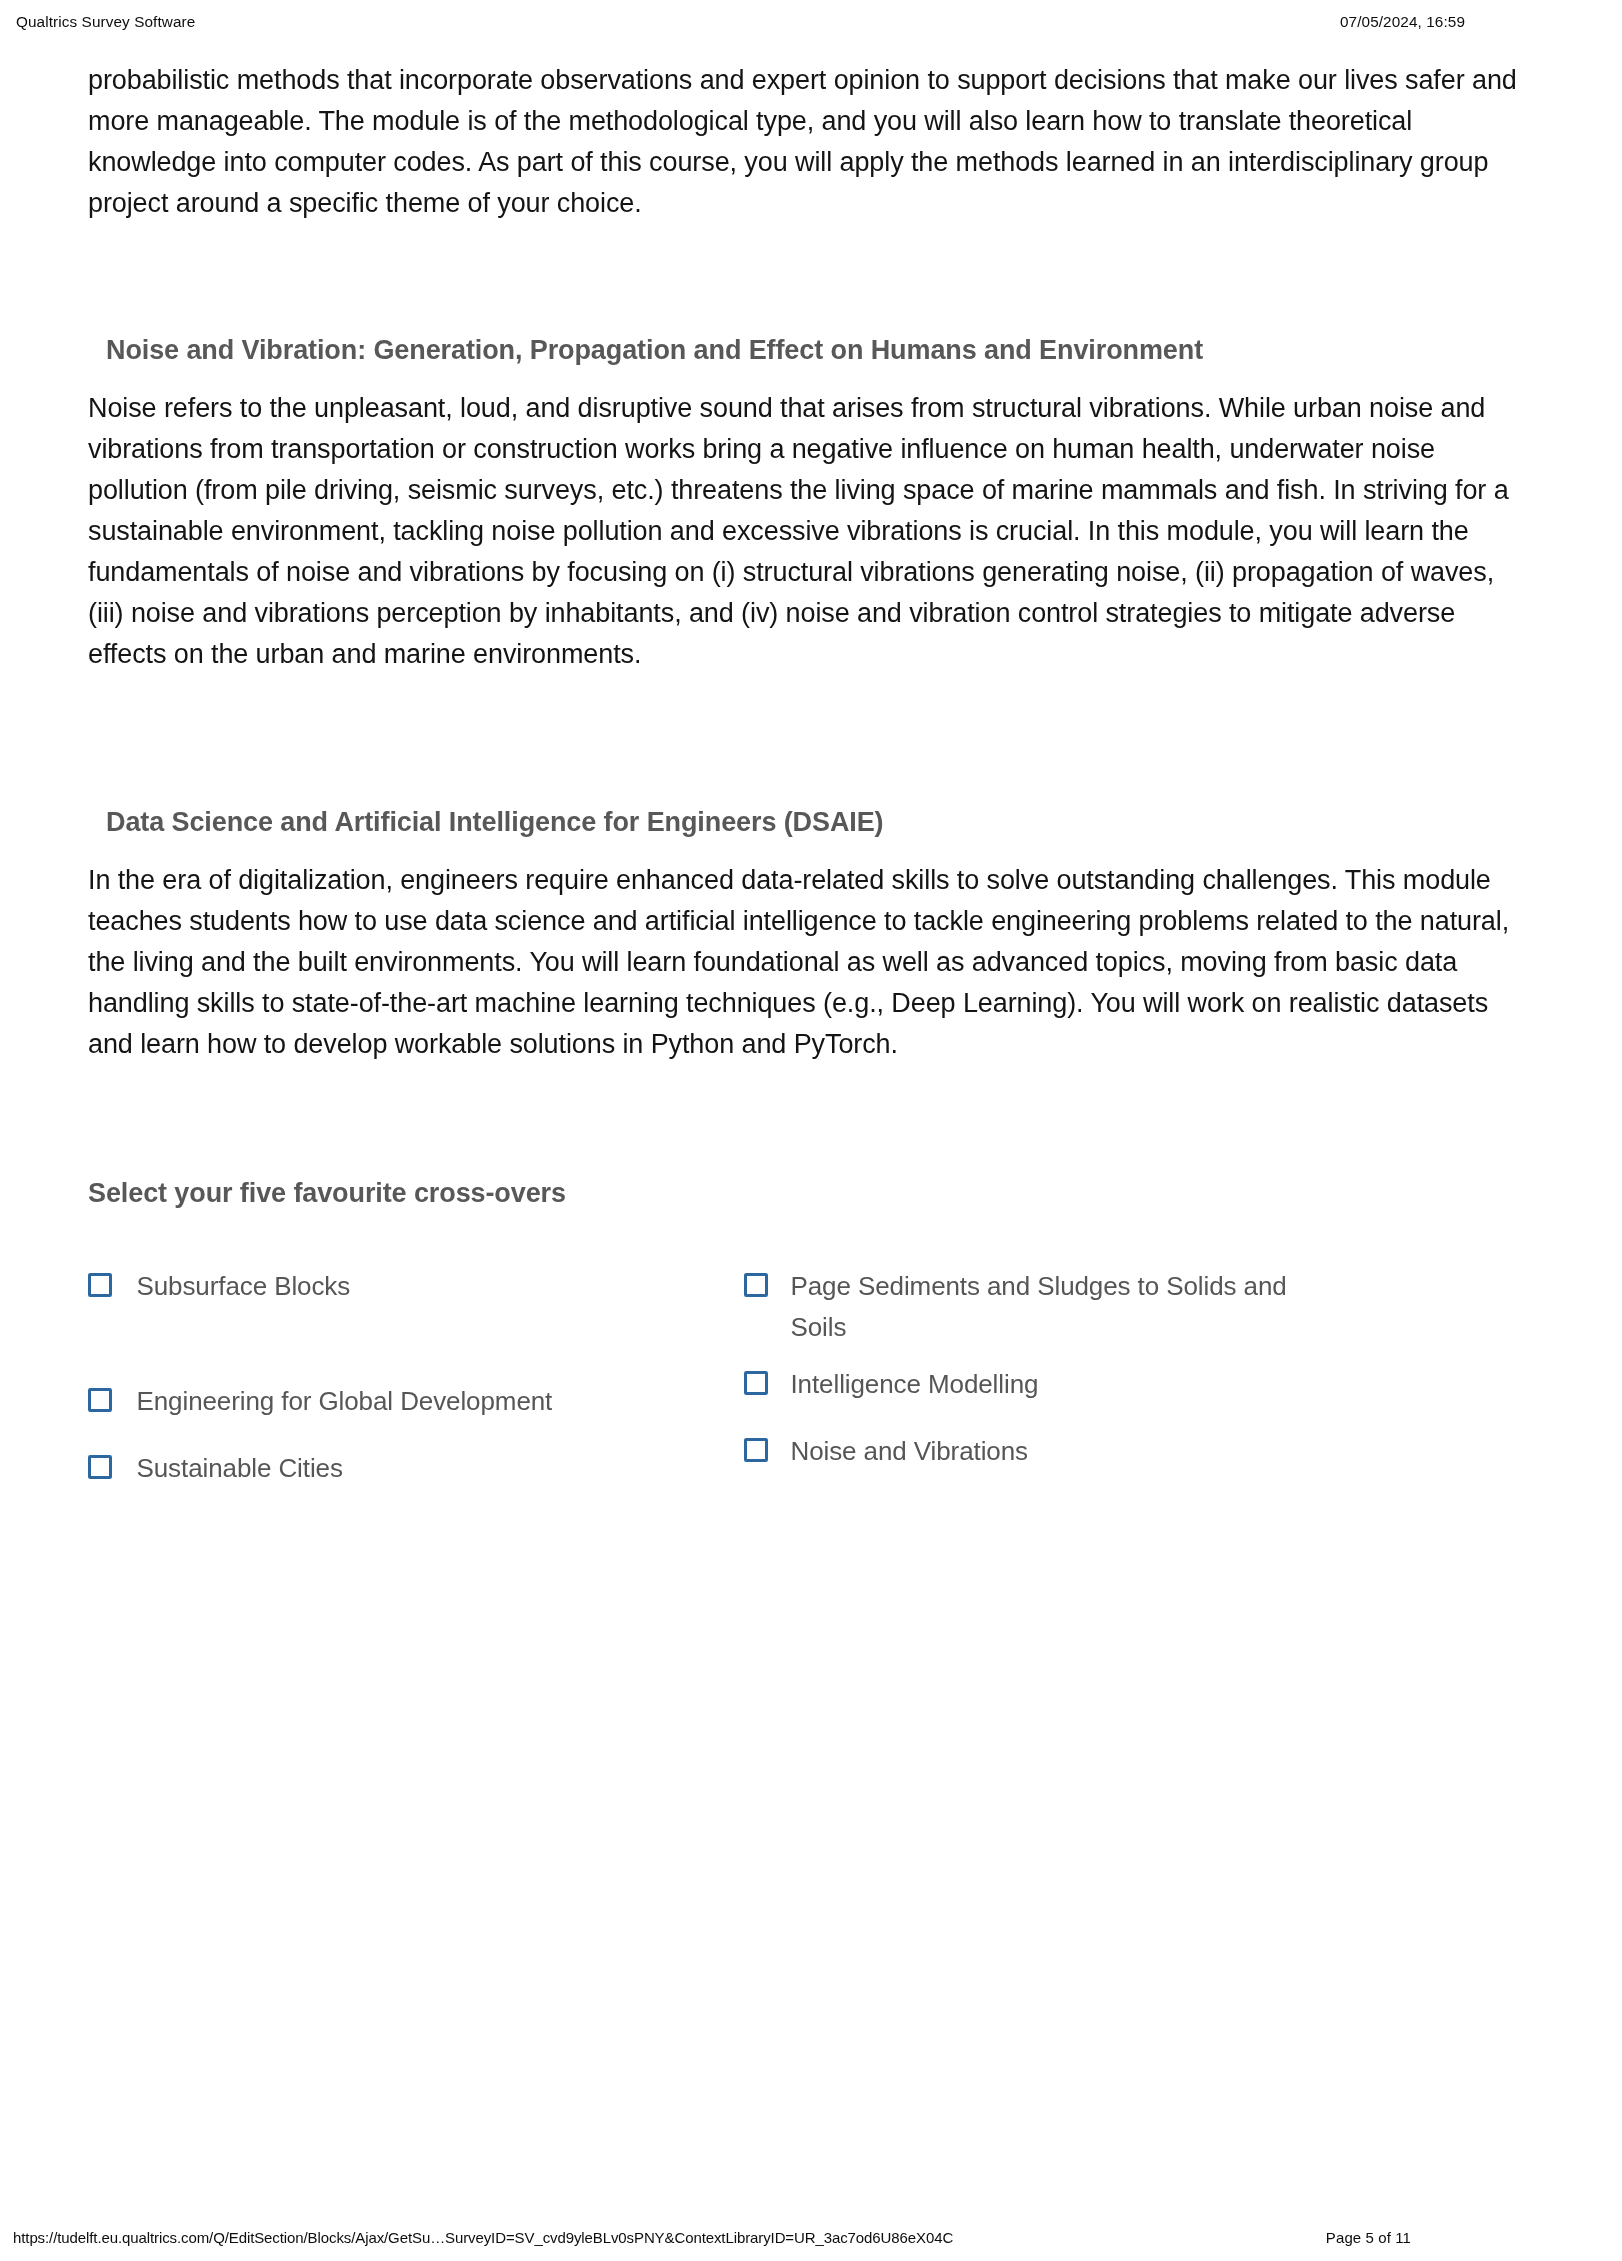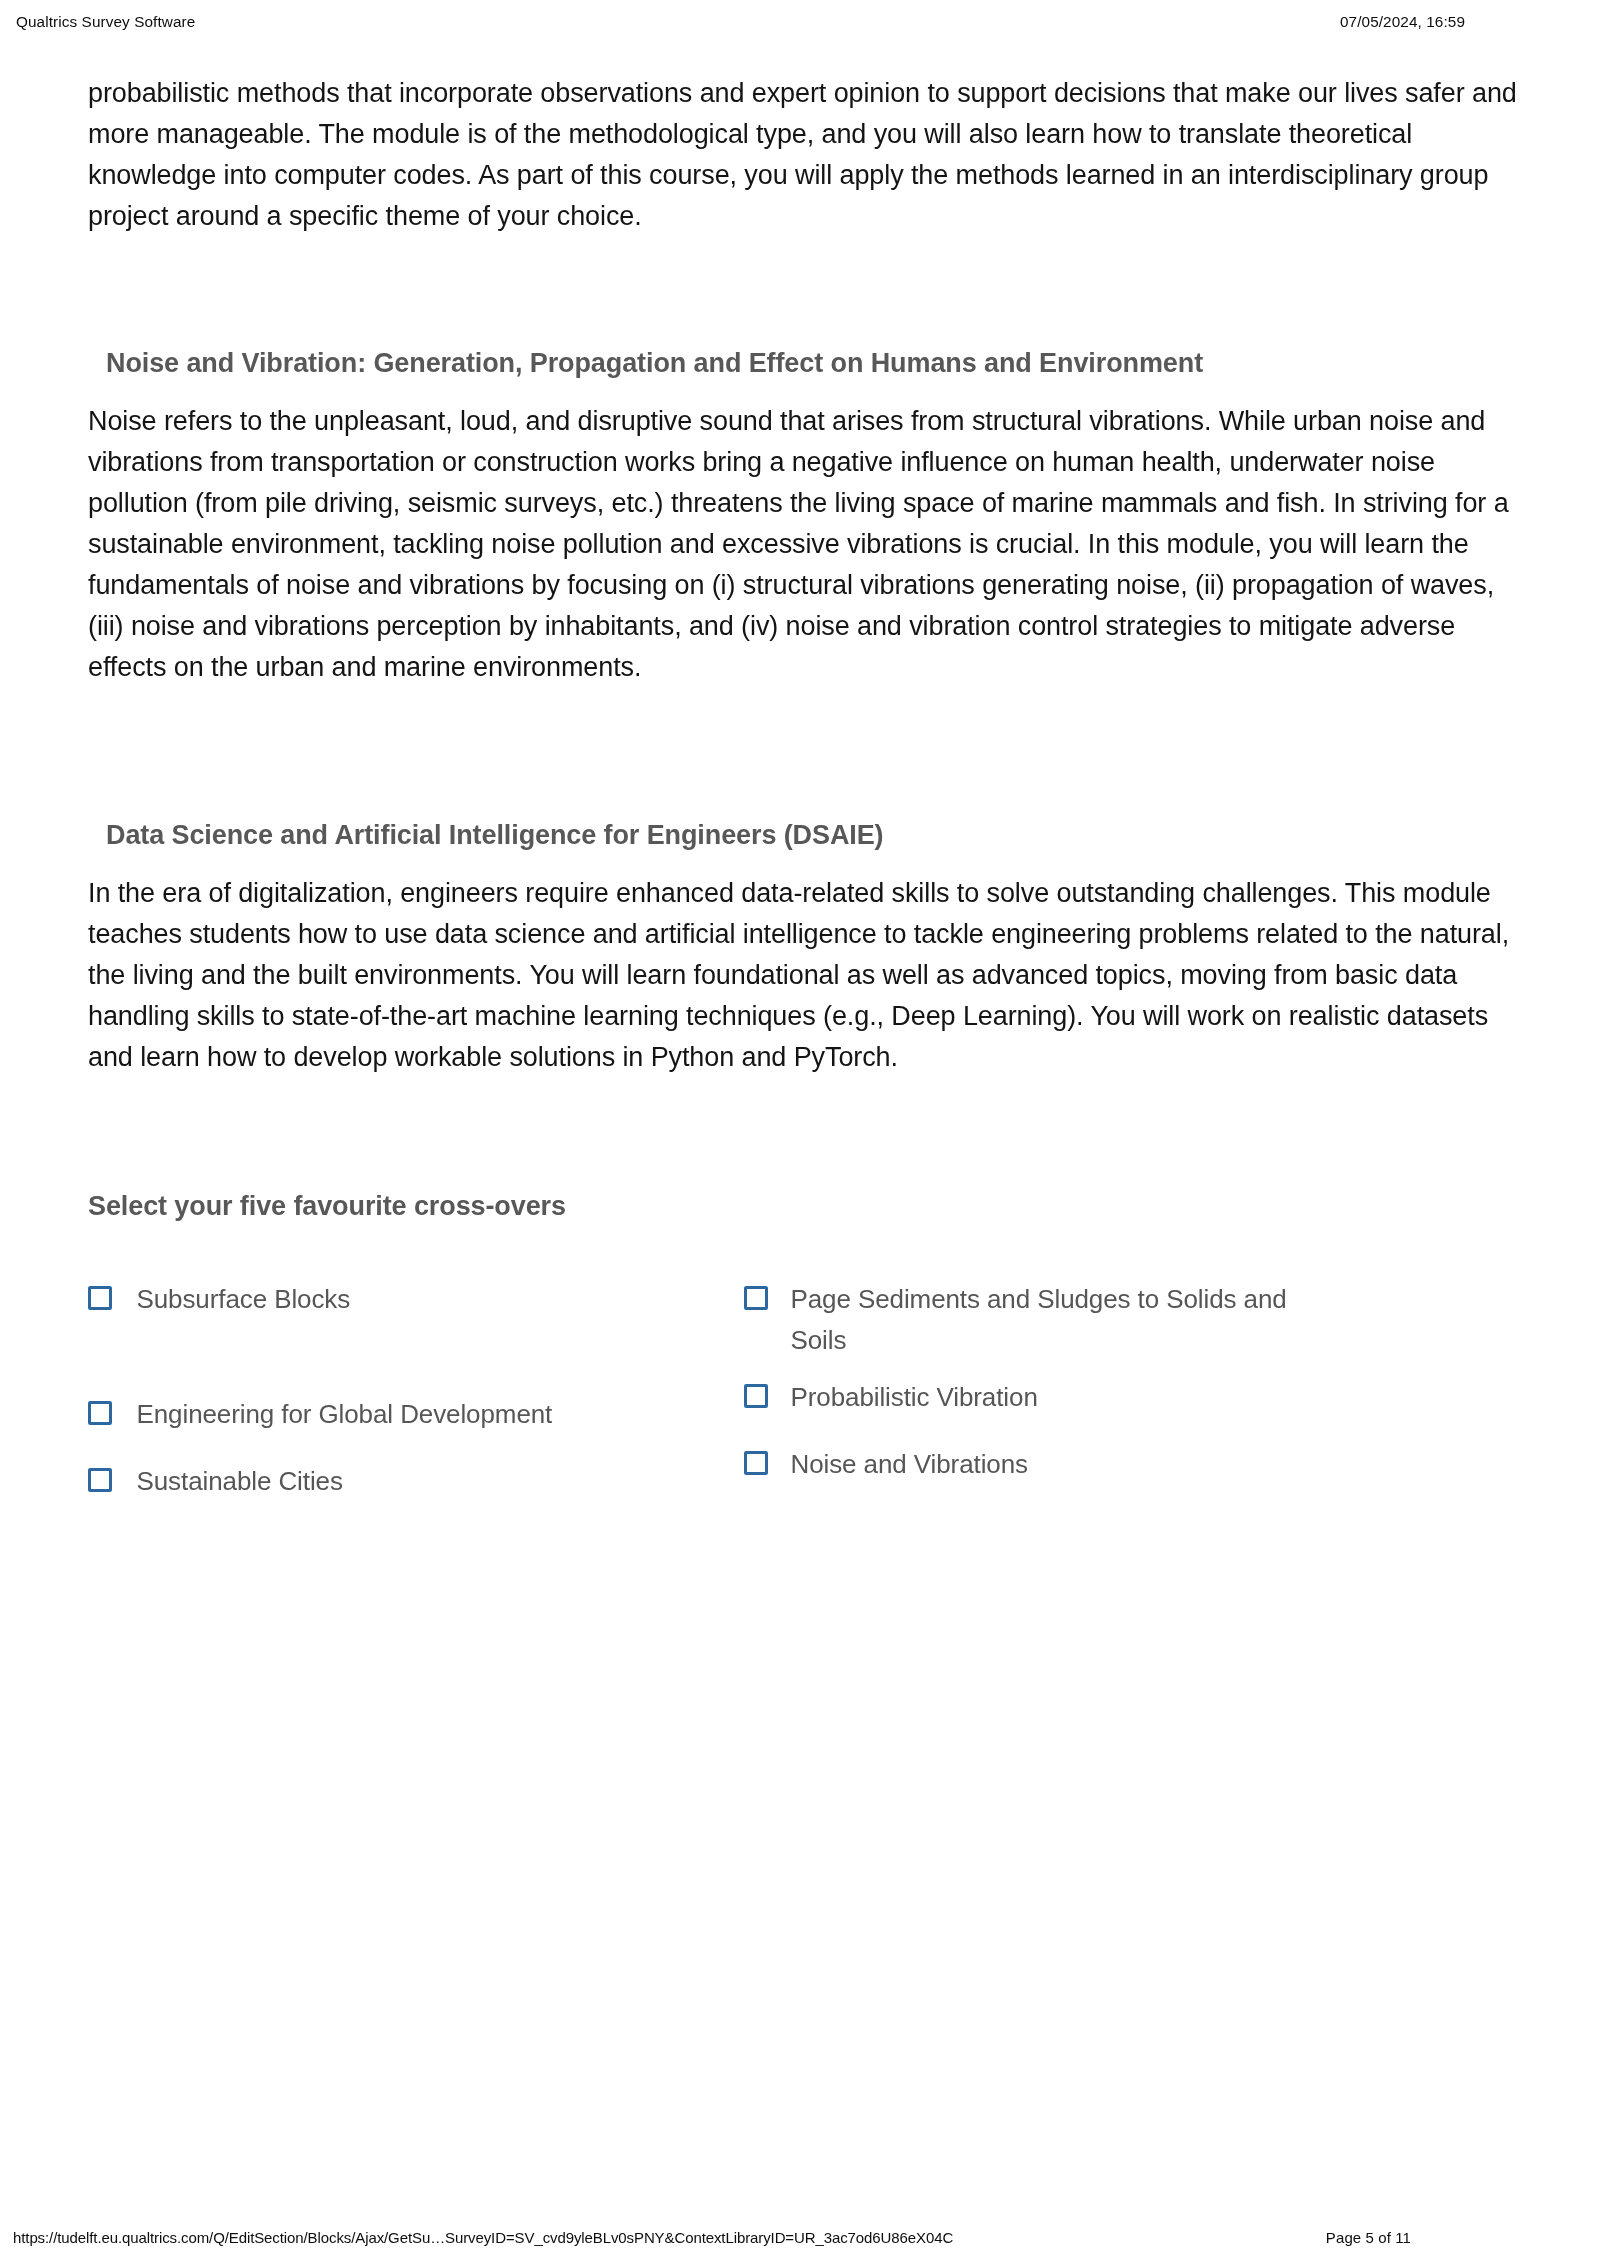--- a/index.html
+++ b/index.html
@@ -51,21 +51,21 @@
     white-space: nowrap;
   }
   .print-footer .page-num {
     padding-right: 16px;
     letter-spacing: 0.1px;
   }
 
   
   .doc {
     position: absolute;
-    top: 73px;
+    top: 60px;
     left: 88px;
     width: 1452px;
   }
 
   p.body-text {
     margin: 0;
     font-size: 27px;
     line-height: 41px;
     color: #141414;
     letter-spacing: -0.1px;
@@ -179,21 +179,21 @@
       </div>
     </div>
 
     <div class="choice-col col2">
       <div class="choice-item tall">
         <span class="checkbox" style="border-color: rgb(45, 103, 159);"></span>
         <span class="choice-label">Page Sediments and Sludges to Solids and Soils</span>
       </div>
       <div class="choice-item">
         <span class="checkbox" style="border-color: rgb(45, 103, 159);"></span>
-        <span class="choice-label">Probabilistic Vibration</span>
+        <span class="choice-label">Intelligence Modelling</span>
       </div>
       <div class="choice-item">
         <span class="checkbox" style="border-color: rgb(45, 103, 159);"></span>
         <span class="choice-label">Noise and Vibrations</span>
       </div>
     </div>
 
   </div>
 </div>
 

